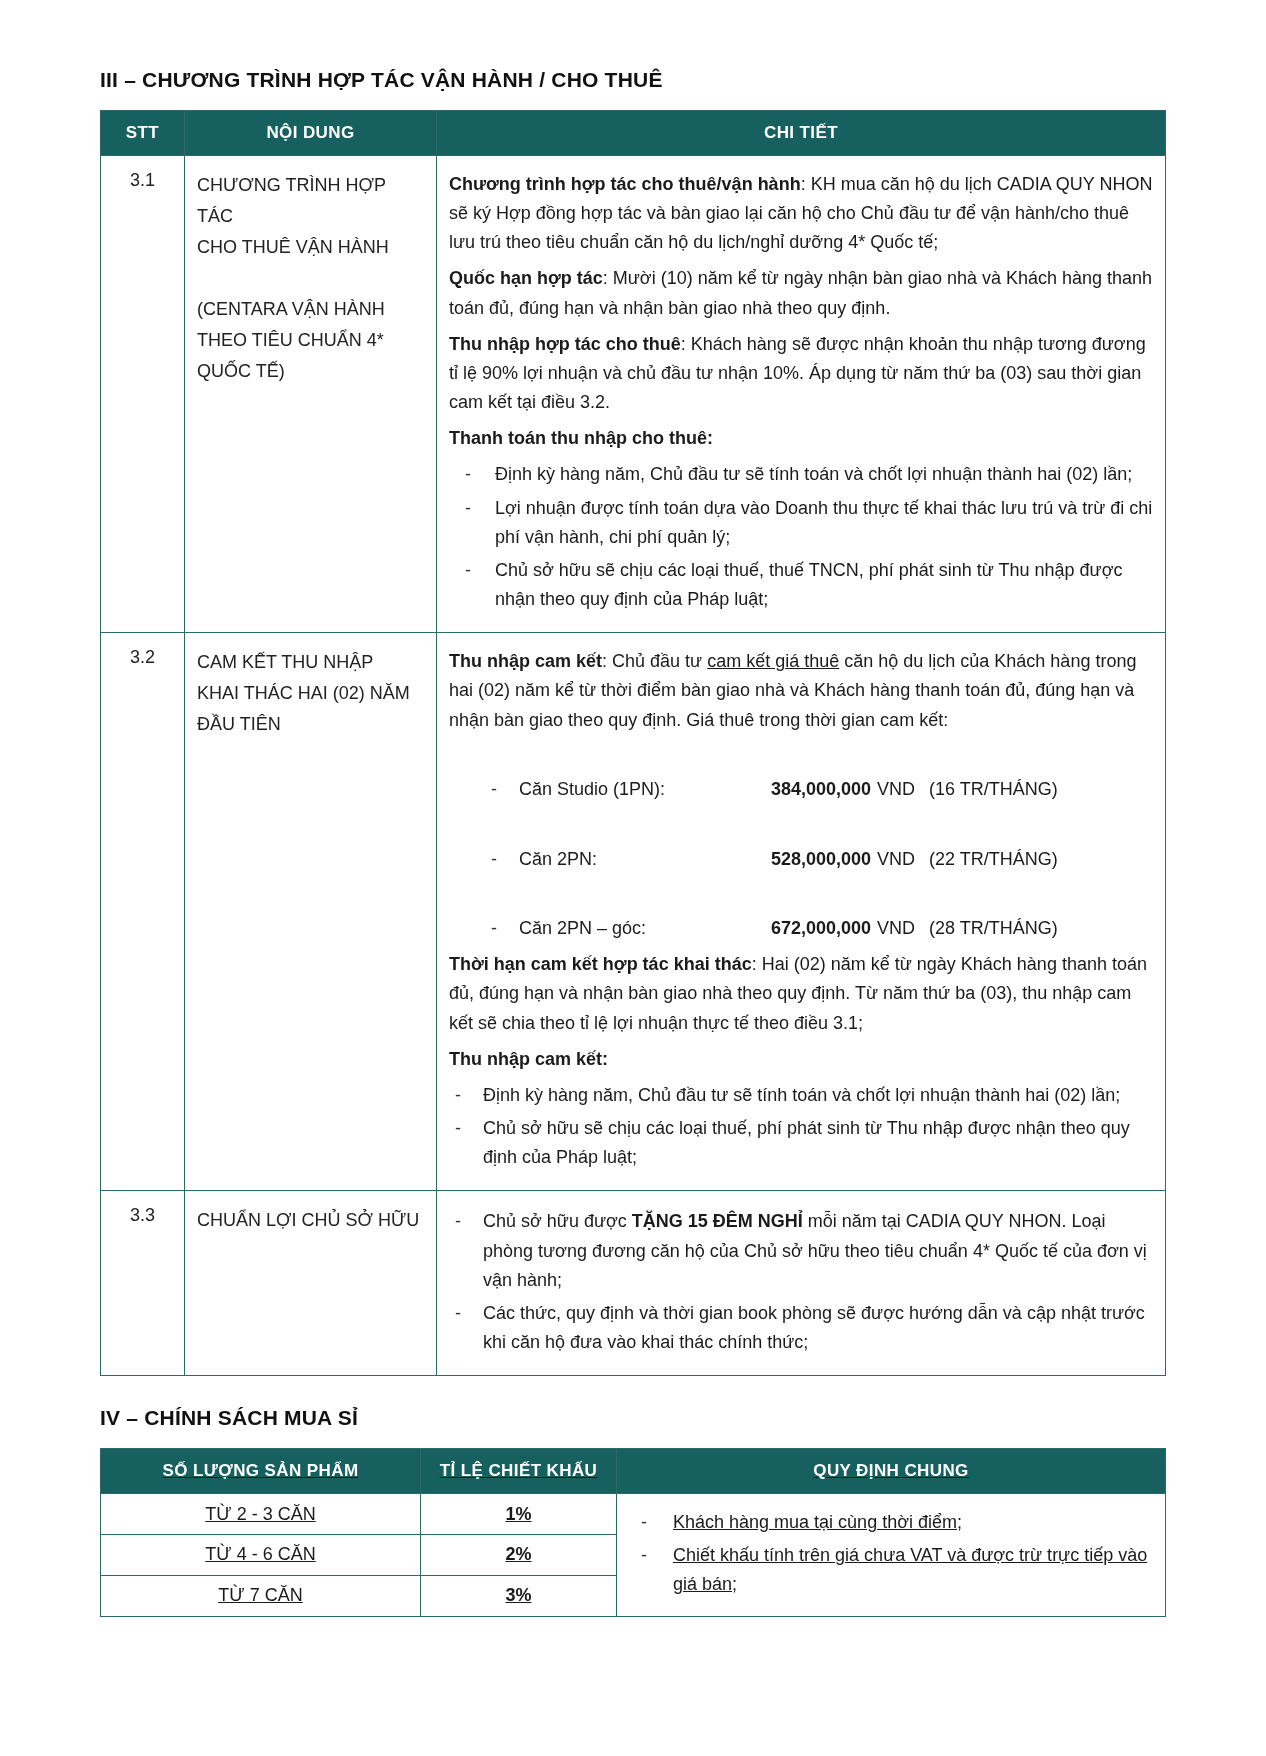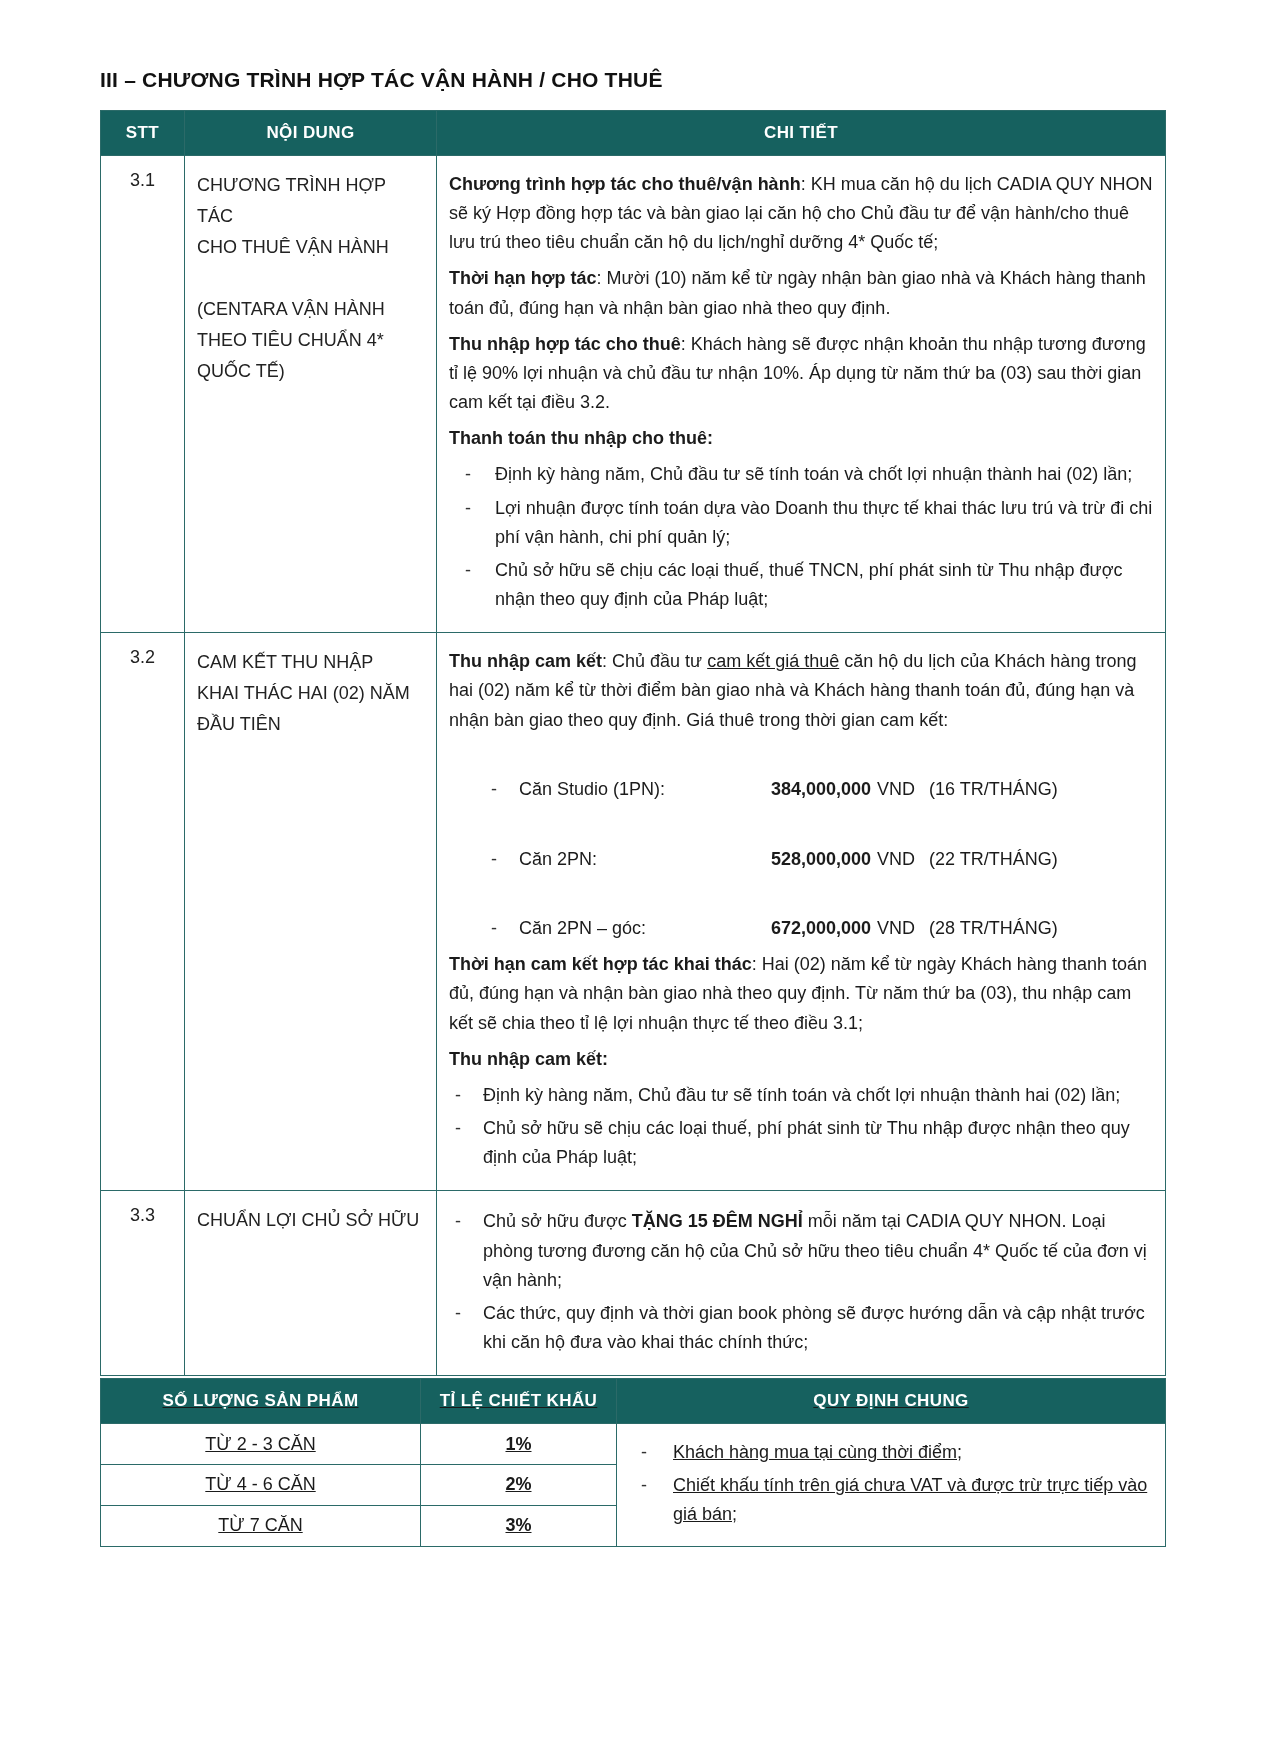--- a/index.html
+++ b/index.html
@@ -195,21 +195,21 @@
         <td class="noidung">
           <div>CHƯƠNG TRÌNH HỢP TÁC</div>
           <div>CHO THUÊ VẬN HÀNH</div>
           <div>&nbsp;</div>
           <div>(CENTARA VẬN HÀNH</div>
           <div>THEO TIÊU CHUẨN 4*</div>
           <div>QUỐC TẾ)</div>
         </td>
         <td class="chitiet">
           <p class="para"><span class="lbl">Chương trình hợp tác cho thuê/vận hành</span><span>: KH mua căn hộ du lịch CADIA QUY NHON sẽ ký Hợp đồng hợp tác và bàn giao lại căn hộ cho Chủ đầu tư để vận hành/cho thuê lưu trú theo tiêu chuẩn căn hộ du lịch/nghỉ dưỡng 4* Quốc tế;</span></p>
-          <p class="para"><span class="lbl">Thời hạn hợp tác</span><span>: Mười (10) năm kể từ ngày nhận bàn giao nhà và Khách hàng thanh toán đủ, đúng hạn và nhận bàn giao nhà theo quy định.</span></p>
+          <p class="para"><span class="lbl">Quốc hạn hợp tác</span><span>: Mười (10) năm kể từ ngày nhận bàn giao nhà và Khách hàng thanh toán đủ, đúng hạn và nhận bàn giao nhà theo quy định.</span></p>
           <p class="para"><span class="lbl">Thu nhập hợp tác cho thuê</span><span>: Khách hàng sẽ được nhận khoản thu nhập tương đương tỉ lệ 90% lợi nhuận và chủ đầu tư nhận 10%. Áp dụng từ năm thứ ba (03) sau thời gian cam kết tại điều 3.2.</span></p>
           <p class="para"><span class="lbl">Thanh toán thu nhập cho thuê:</span></p>
           <ul class="dash">
             <li>Định kỳ hàng năm, Chủ đầu tư sẽ tính toán và chốt lợi nhuận thành hai (02) lần;</li>
             <li>Lợi nhuận được tính toán dựa vào Doanh thu thực tế khai thác lưu trú và trừ đi chi phí vận hành, chi phí quản lý;</li>
             <li>Chủ sở hữu sẽ chịu các loại thuế, thuế TNCN, phí phát sinh từ Thu nhập được nhận theo quy định của Pháp luật;</li>
           </ul>
         </td>
       </tr>
 
@@ -244,20 +244,21 @@
         <td class="chitiet">
           <ul class="dash tight">
             <li><span>Chủ sở hữu được </span><span class="lbl">TẶNG 15 ĐÊM NGHỈ</span><span> mỗi năm tại CADIA QUY NHON. Loại phòng tương đương căn hộ của Chủ sở hữu theo tiêu chuẩn 4* Quốc tế của đơn vị vận hành;</span></li>
             <li>Các thức, quy định và thời gian book phòng sẽ được hướng dẫn và cập nhật trước khi căn hộ đưa vào khai thác chính thức;</li>
           </ul>
         </td>
       </tr>
     </tbody>
   </table>
 
+  <h1 class="section-title second">IV – CHÍNH SÁCH MUA SỈ</h1>
 
   <table class="bulk">
     <colgroup>
       <col class="col-qty">
       <col class="col-rate">
       <col class="col-rule">
     </colgroup>
     <thead>
       <tr>
         <th>SỐ LƯỢNG SẢN PHẨM</th>

